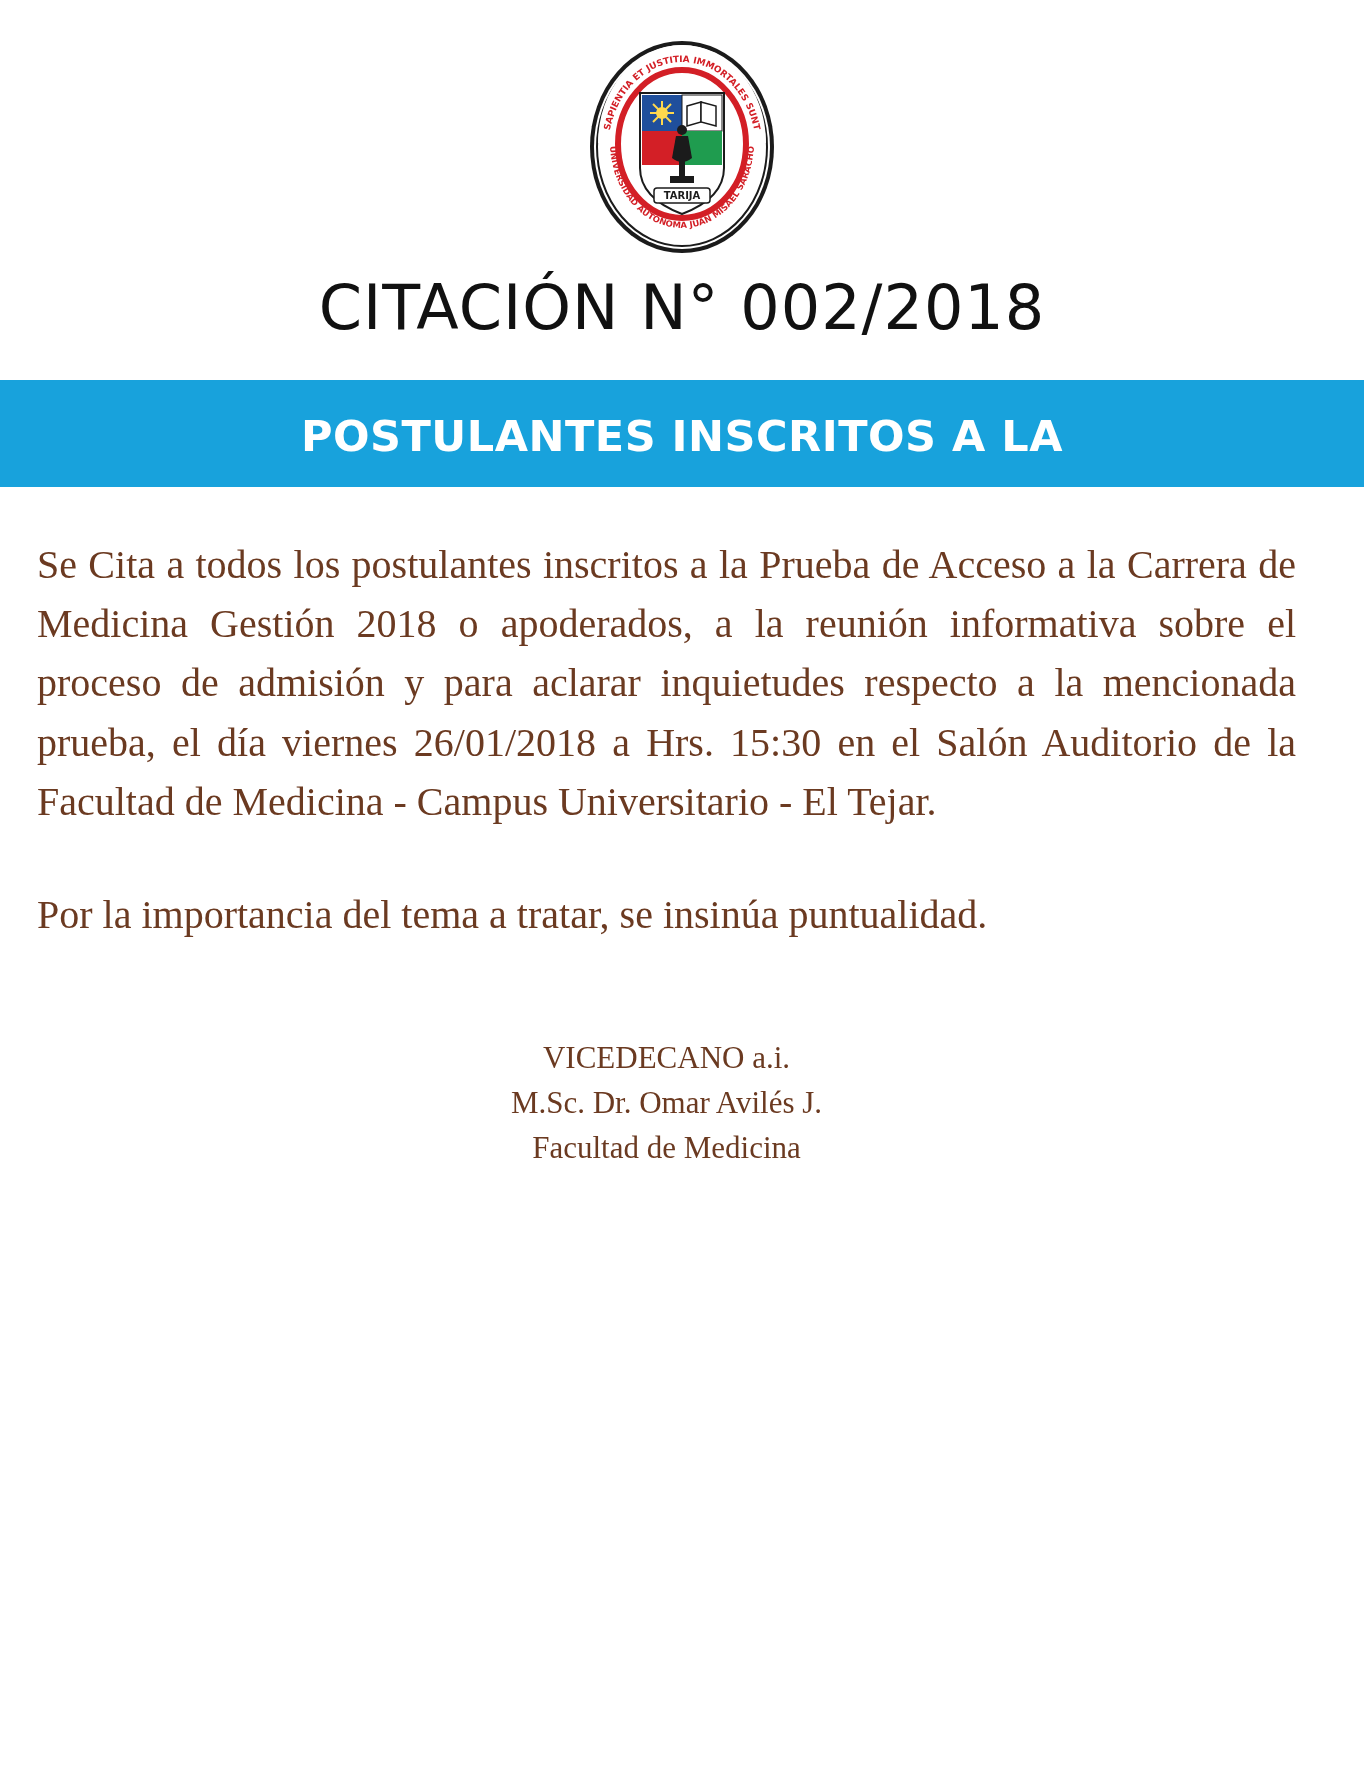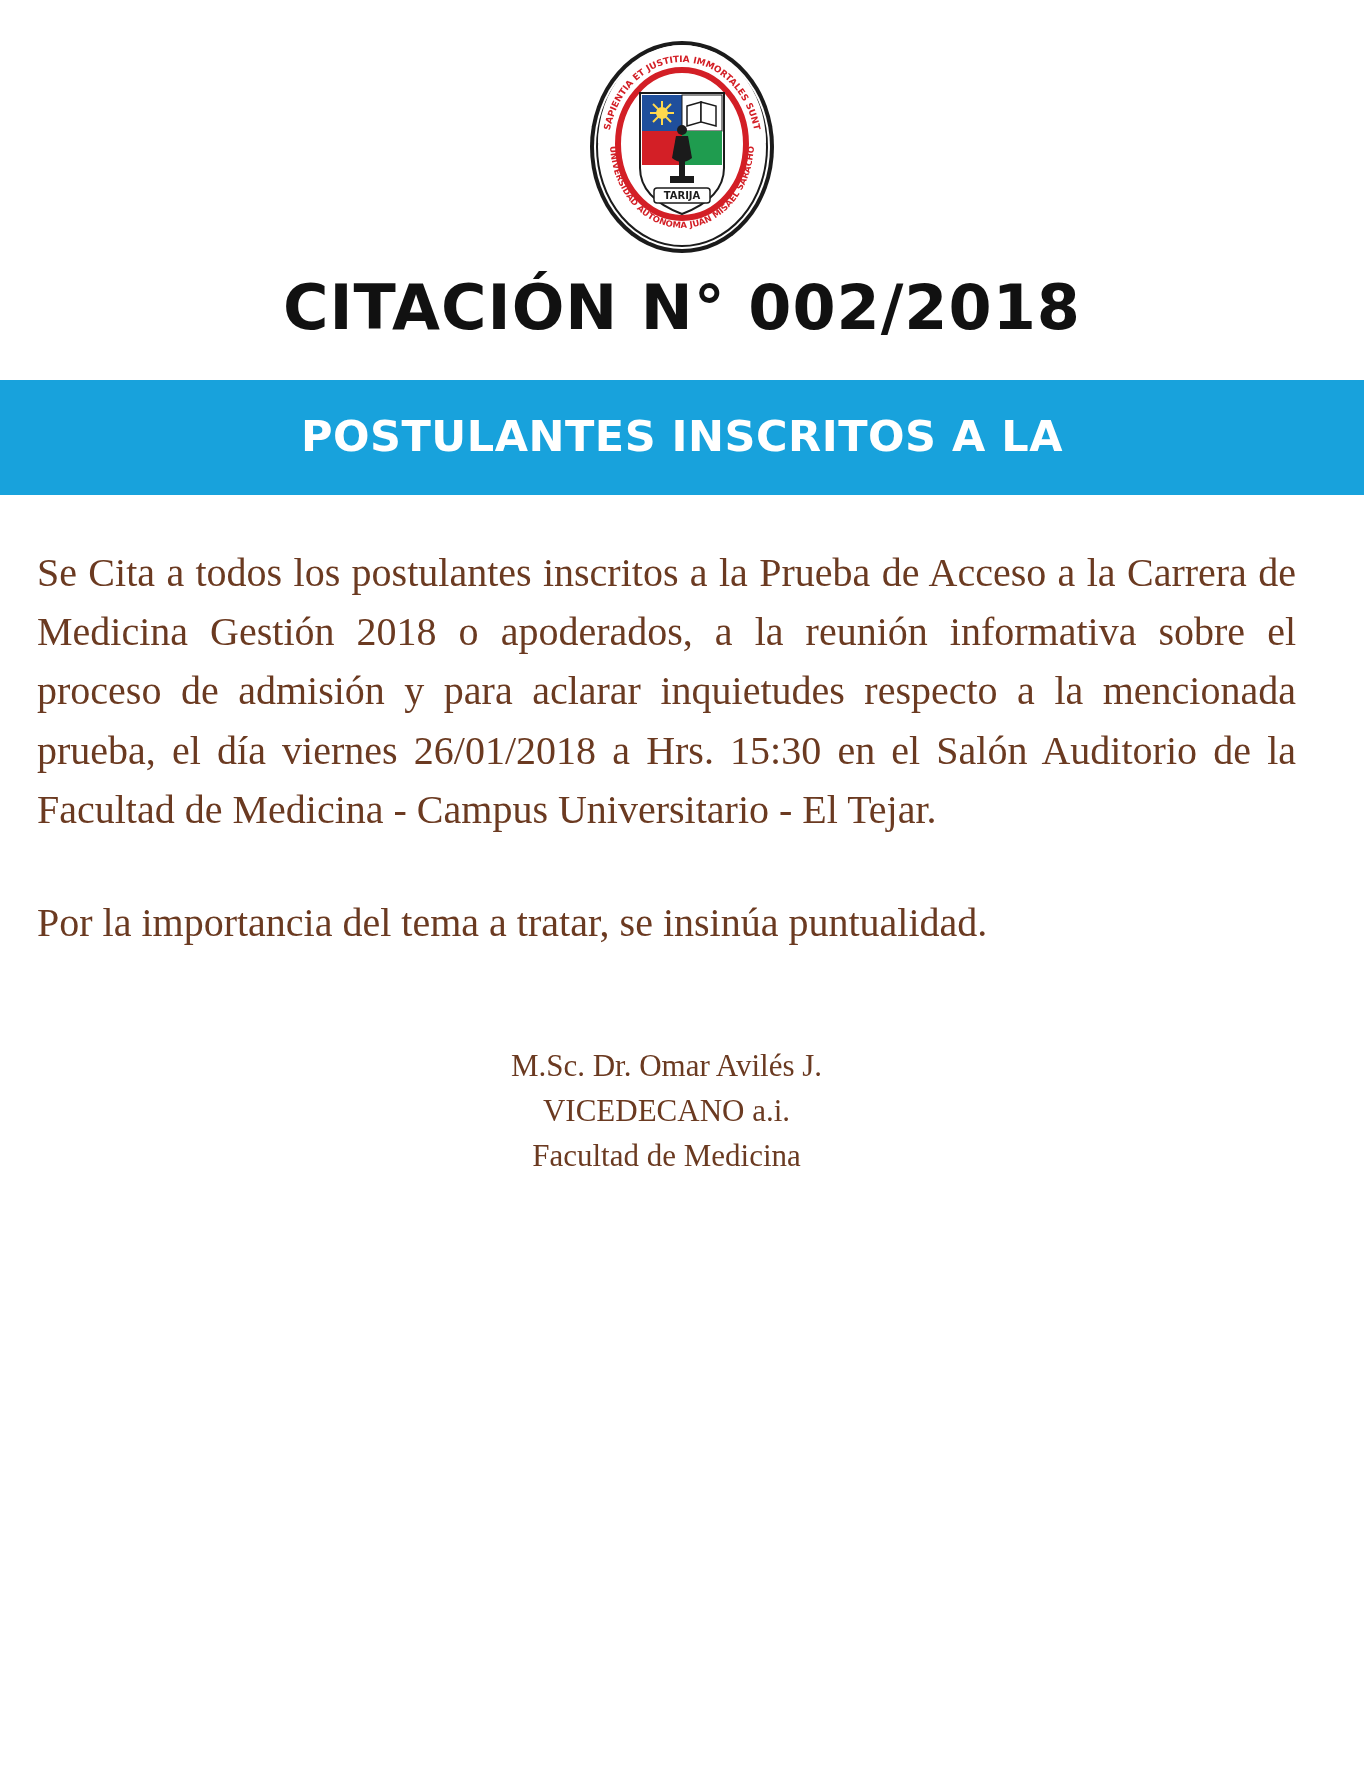--- a/index.html
+++ b/index.html
@@ -32,34 +32,34 @@
     position: relative;
     width: 188px;
     height: 218px;
   }
   .crest svg { display: block; }
 
   
   .title {
     text-align: center;
     font-family: "DejaVu Sans", sans-serif;
-    font-weight: bold;
+    font-weight: normal;
     font-size: 62px;
     letter-spacing: 1px;
     color: #111111;
     margin-top: 18px;
     margin-bottom: 0;
     line-height: 1.1;
   }
 
   
   .banner {
     margin-top: 38px;
     background: #18A2DC;
-    padding: 28px 40px 30px 40px;
+    padding: 28px 40px 22px 40px;
     box-sizing: border-box;
   }
   .banner-line {
     text-align: center;
     font-family: "DejaVu Sans", sans-serif;
     font-weight: bold;
     font-size: 43px;
     line-height: 1.32;
     color: #ffffff;
     letter-spacing: 0.5px;
@@ -159,19 +159,19 @@
 
   <div class="banner">
     <div class="banner-line">POSTULANTES INSCRITOS A LA</div>
   </div>
 
   <div class="body-area">
     <p class="para">Se Cita  a todos los postulantes inscritos a la Prueba de Acceso a la Carrera de Medicina Gestión 2018 o apoderados, a la reunión informativa sobre el proceso de admisión y para aclarar inquietudes respecto a la mencionada prueba, el día viernes 26/01/2018 a Hrs. 15:30 en el Salón Auditorio de la Facultad de Medicina - Campus Universitario - El Tejar.</p>
     <p class="para second">Por la importancia del tema a tratar, se insinúa puntualidad.</p>
 
     <div class="signature">
+      <div class="sig-line">VICEDECANO a.i.</div>
       <div class="sig-line">M.Sc. Dr. Omar Avilés J.</div>
-      <div class="sig-line">VICEDECANO a.i.</div>
       <div class="sig-line">Facultad de Medicina</div>
     </div>
   </div>
 
 </div>
 
 </body></html>

